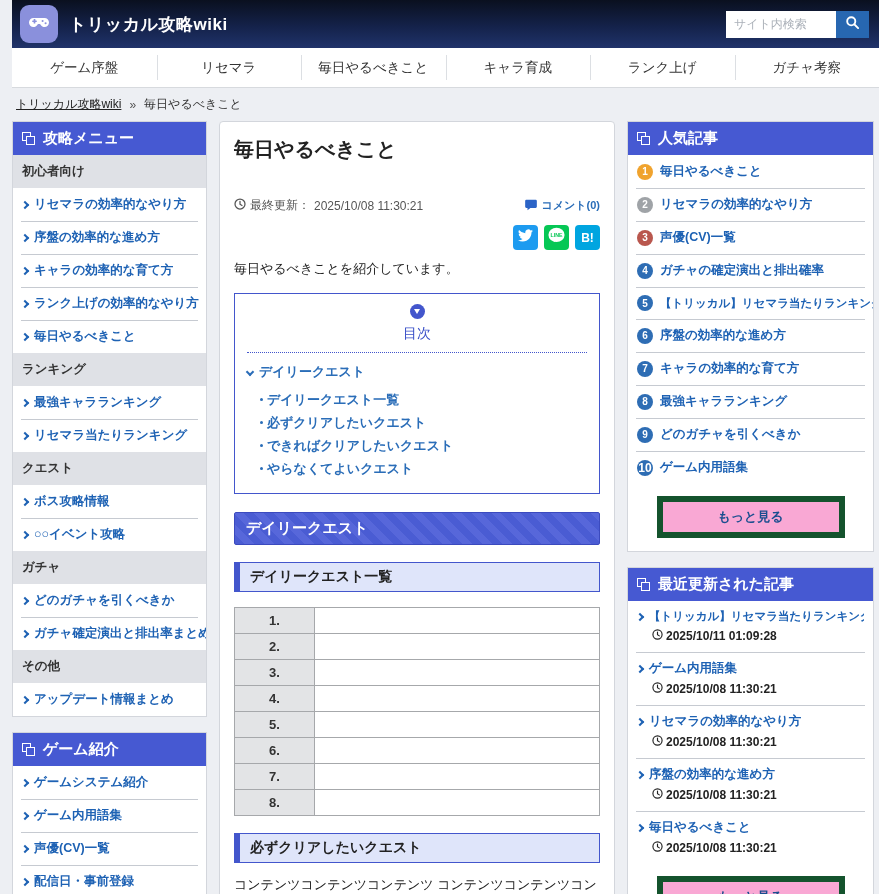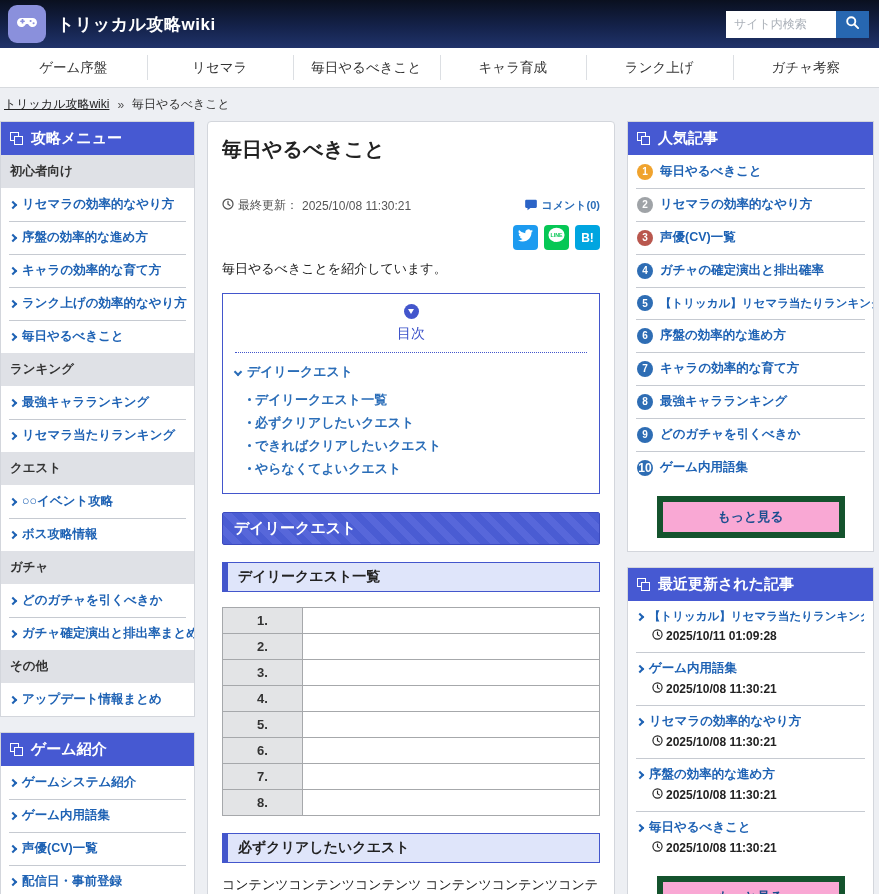--- a/index.html
+++ b/index.html
@@ -1,21 +1,21 @@
 <!DOCTYPE html>
 <html lang="ja"><head>
 <meta charset="utf-8">
 <style>
   * { box-sizing: border-box; margin: 0; padding: 0; }
   html,body { width:879px; height:894px; overflow:hidden; }
   body {
     font-family: "Liberation Sans", "DejaVu Sans", sans-serif;
     background:#edeff3; color:#222;
   }
-  .page { width:879px; height:894px; overflow:hidden; }
+  .page { width:879px; height:894px; overflow:hidden;padding-left:12px; }
 
   
   .site-header {
     height:48px; display:flex; align-items:center; padding:0 10px 0 8px;
     background:linear-gradient(180deg,#0a101f 0%,#14224a 55%,#20336a 100%);
   }
   .logo {
     width:38px; height:38px; border-radius:9px; background:#8a90dc;
     display:flex; align-items:center; justify-content:center; margin-right:11px; flex:0 0 auto;
   }
@@ -218,25 +218,25 @@
             <span>最強キャラランキング</span>
           </div>
         <div class="menu-link">
             <span class="chev"></span>
             <span>リセマラ当たりランキング</span>
           </div>
 
         <div class="menu-heading">クエスト</div>
         <div class="menu-link">
             <span class="chev"></span>
+            <span>ボス攻略情報</span>
+          </div>
+        <div class="menu-link">
+            <span class="chev"></span>
             <span>○○イベント攻略</span>
-          </div>
-        <div class="menu-link">
-            <span class="chev"></span>
-            <span>ボス攻略情報</span>
           </div>
 
         <div class="menu-heading">ガチャ</div>
         <div class="menu-link">
             <span class="chev"></span>
             <span>どのガチャを引くべきか</span>
           </div>
         <div class="menu-link">
             <span class="chev"></span>
             <span>ガチャ確定演出と排出率まとめ</span>

